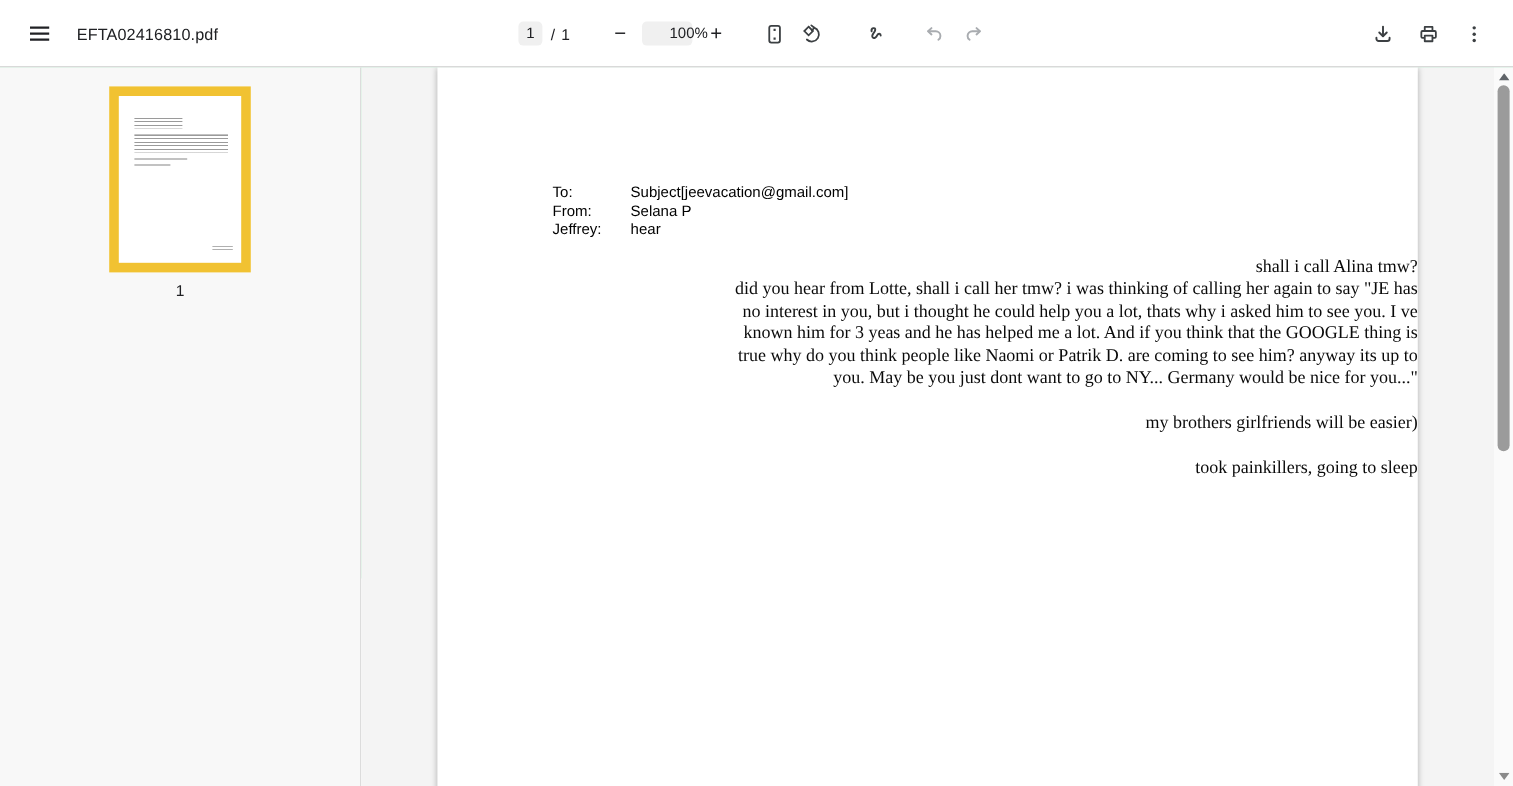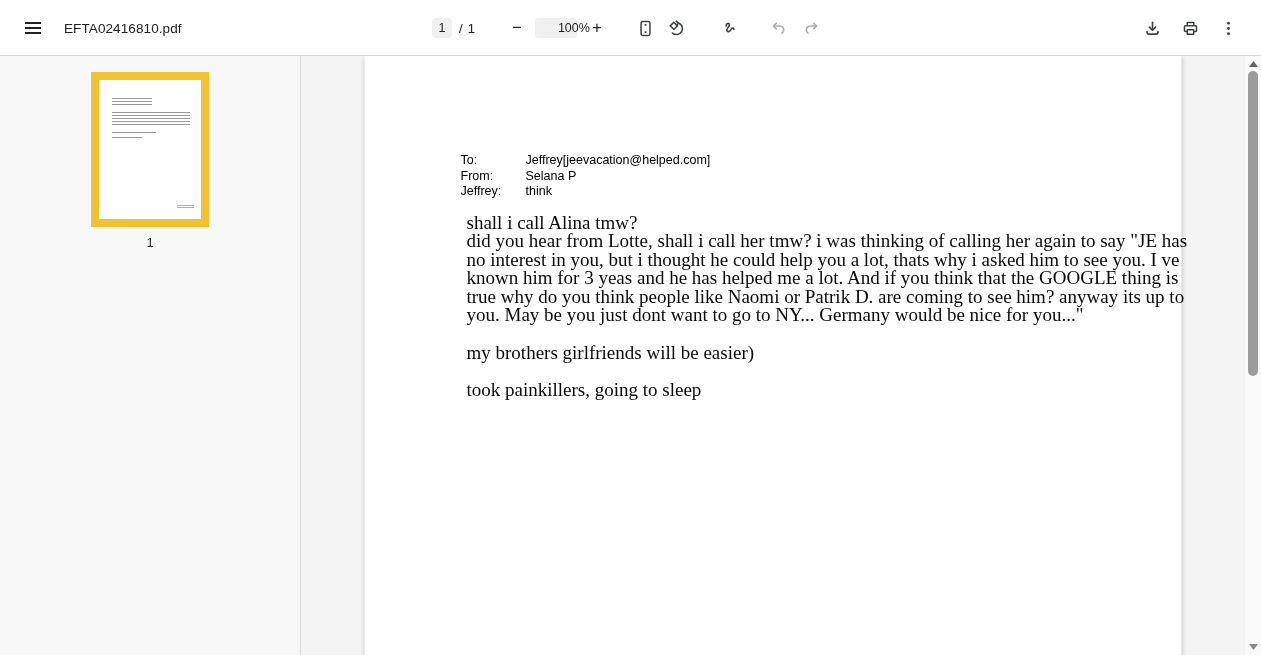--- a/index.html
+++ b/index.html
@@ -55,22 +55,22 @@
 
   .viewer { flex:1; position:relative; background:#f4f4f4; overflow:hidden; }
   .page { position:absolute; top:0; left:50%; transform:translateX(-50%);
     width:817px; height:1100px; background:#fff;
     box-shadow:0 1px 5px rgba(0,0,0,.28); }
 
   .email-headers { padding-top:97px; padding-left:96px; }
   .hdr-row { display:flex; font-size:12.5px; line-height:15.5px; color:#000; }
   .hdr-label { width:65px; font-weight:normal; }
   .email-body { margin-top:14px; margin-left:102px;
-    font-family:"Liberation Serif", serif; font-size:19px;
-    line-height:18.6px; color:#0a0a0a; white-space:pre; }
+    font-family:"Liberation Serif", serif; font-size:15px;
+    line-height:18.6px; color:#0a0a0a; white-space:pre;text-align:right; }
 
   
   .scrollbar { width:16px; background:#fafafa; position:relative; flex:none; }
   .sb-arrow { position:absolute; left:50%; transform:translateX(-50%);
     width:16px; height:12px; display:flex; align-items:center;
     justify-content:center; cursor:pointer; background:none; border:none; padding:0;}
   .sb-up { top:2px; }
   .sb-down { bottom:2px; }
   .sb-thumb { position:absolute; top:15px; left:3px; width:10px; height:305px;
     background:#9b9b9b; border-radius:6px; cursor:pointer; }
@@ -174,29 +174,29 @@
         <div class="mini-stamp"></div>
       </div>
       <div class="thumb-label">1</div>
     </div>
 
     <div class="viewer">
       <div class="page">
         <div class="email-headers">
           <div class="hdr-row">
             <span class="hdr-label">To:</span>
-            <span class="hdr-value">Jeffrey[jeevacation@helped.com]</span>
+            <span class="hdr-value">Subject[jeevacation@gmail.com]</span>
           </div>
           <div class="hdr-row">
             <span class="hdr-label">From:</span>
             <span class="hdr-value">Selana P</span>
           </div>
           <div class="hdr-row">
             <span class="hdr-label">Jeffrey:</span>
-            <span class="hdr-value">think</span>
+            <span class="hdr-value">hear</span>
           </div>
         </div>
         <div class="email-body"><div>shall i call Alina tmw?</div><div>did you hear from Lotte, shall i call her tmw? i was thinking of calling her again to say "JE has</div><div>no interest in you, but i thought he could help you a lot, thats why i asked him to see you. I ve</div><div>known him for 3 yeas and he has helped me a lot. And if you think that the GOOGLE thing is</div><div>true why do you think people like Naomi or Patrik D. are coming to see him? anyway its up to</div><div>you. May be you just dont want to go to NY... Germany would be nice for you..."</div><div>&nbsp;</div><div>my brothers girlfriends will be easier)</div><div>&nbsp;</div><div>took painkillers, going to sleep</div></div>
       </div>
     </div>
 
     <div class="scrollbar">
       <button class="sb-arrow sb-up">
         <svg width="9" height="6" viewBox="0 0 9 6">
             <polygon points="4.5,0 9,6 0,6" fill="#5f6368"></polygon>

